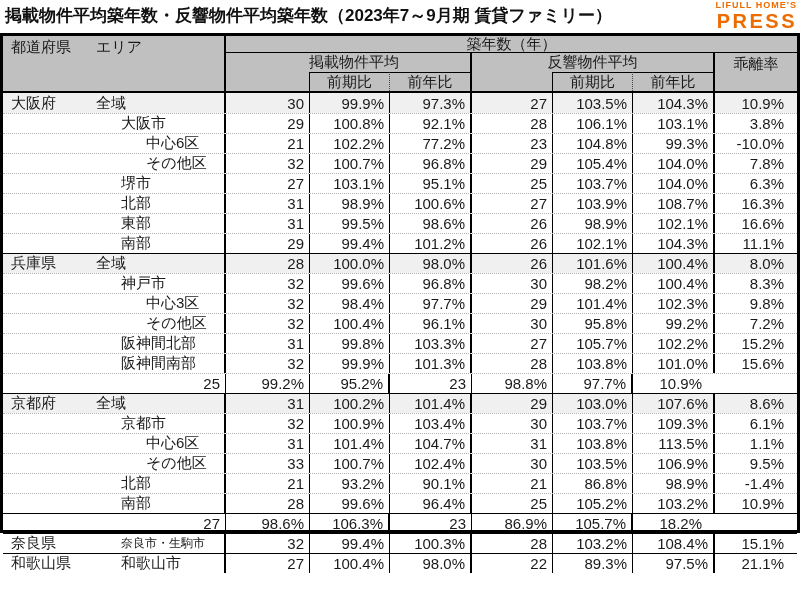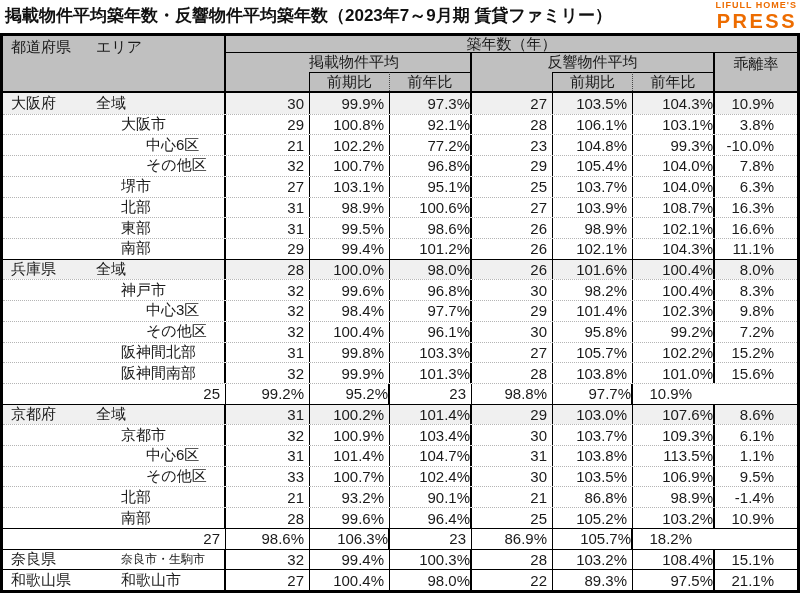--- a/index.html
+++ b/index.html
@@ -8,21 +8,21 @@
     font-family:"Liberation Sans","DejaVu Sans",sans-serif;color:#1a1a1a;
   }
   
   .titlebar{position:absolute;top:0;left:0;width:800px;height:33px;}
   .title{position:absolute;left:5px;top:4px;font-size:17px;font-weight:bold;color:#111;white-space:nowrap;letter-spacing:0px;}
   .logo{position:absolute;right:3px;top:1px;text-align:right;line-height:1;}
   .logo-top{font-size:9px;font-weight:bold;letter-spacing:1px;}
   .logo-bottom{font-size:20px;font-weight:800;letter-spacing:2.5px;margin-top:1px;}
   
   .table{
-    position:absolute;top:33px;left:0;width:800px;height:560px;
+    position:absolute;top:33px;left:0;width:800px;height:500px;
     border:3px solid #000;box-sizing:border-box;
     display:flex;flex-direction:column;font-size:15px;
   }
   .cols{display:grid;grid-template-columns:223px 84px 80px 82px 81px 80px 82px 1fr;}
   
   .thead{
     background:#c0c0c0;height:57px;flex:0 0 57px;box-sizing:border-box;
     border-bottom:2px solid #000;
     grid-template-rows:17px 19px 1fr;
   }
@@ -42,22 +42,22 @@
   
   .tbody{flex:1 1 auto;display:grid;grid-template-rows:repeat(24,1fr);}
   .row{box-sizing:border-box;border-top:1px dotted #b5b5b5;}
   .row.block{border-top:1.5px solid #000;}
   .row.first{border-top:none;}
   .row.hl{background:#f0f0f0;}
   .cell{display:flex;align-items:center;box-sizing:border-box;overflow:hidden;white-space:nowrap;}
   .c1{border-right:2px solid #000;}
   .c2,.c5{border-right:1px solid #000;justify-content:flex-end;padding-right:5px;}
   .c3,.c6{border-right:1px solid #000;justify-content:flex-end;padding-right:5px;}
-  .c4,.c7{border-right:2px solid #000;justify-content:flex-end;}
-  .c8{justify-content:flex-end;padding-right:23px;border-radius:8px;}
+  .c4,.c7{border-right:2px solid #000;justify-content:flex-end;padding-right:5px;}
+  .c8{justify-content:flex-end;padding-right:13px;border-radius:8px;}
   .area{display:inline-block;}
   .ind1{margin-left:0px;}
   .ind2{margin-left:25px;}
   .ind3{margin-left:50px;}
   .small{font-size:12px;}
 </style>
 </head>
 <body>
 
 <div class="page">

